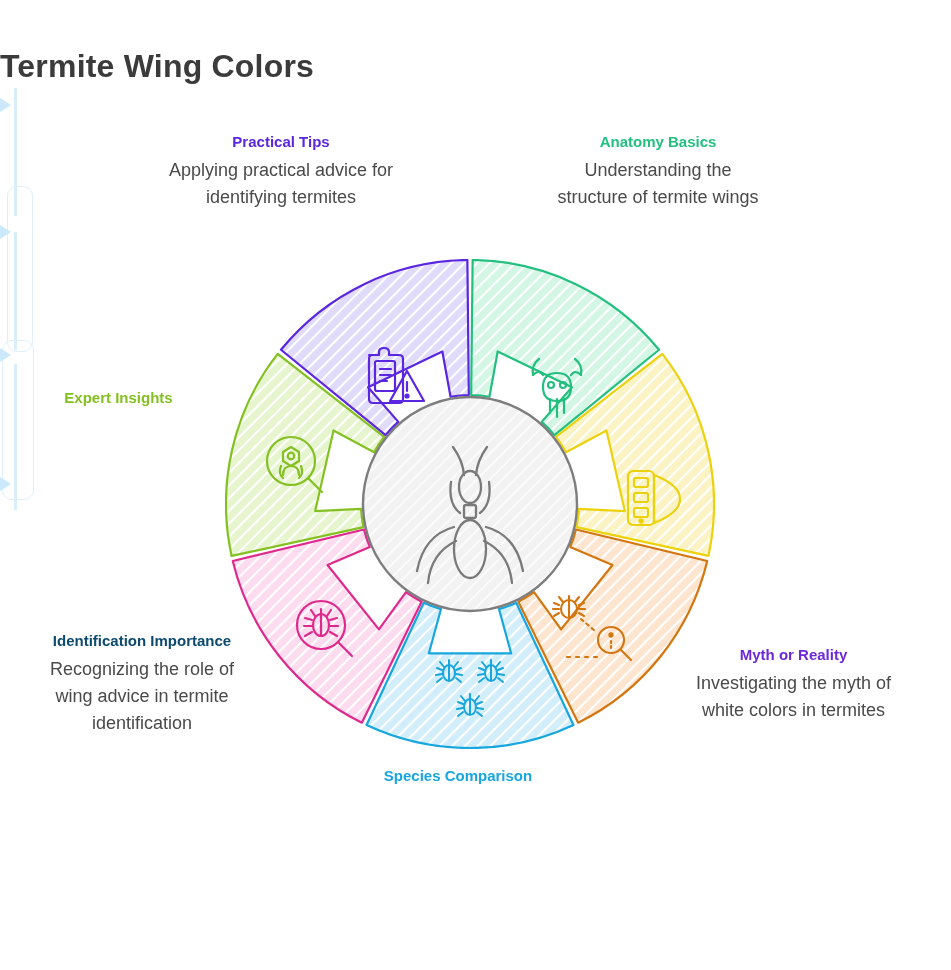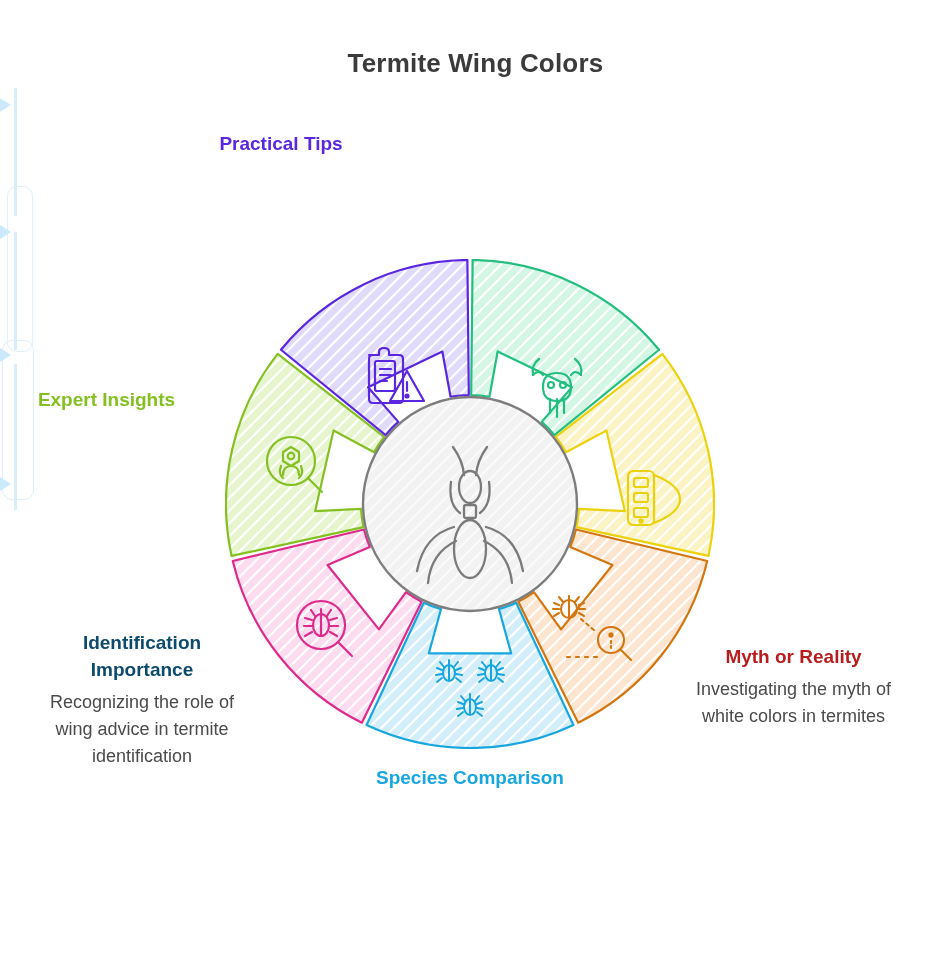--- a/index.html
+++ b/index.html
@@ -14,22 +14,22 @@
     position: relative;
     width: 951px; height: 970px;
     background: #ffffff;
   }
 
   
   #title {
     position: absolute;
     left: 0; top: 48px;
     width: 951px;
-    text-align: center;
-    font-size: 26px;
+    text-align: left;
+    font-size: 32px;
     font-weight: bold;
     color: #3b3b3b;
     letter-spacing: .2px;
   }
 
   
   .edge-rail {
     position: absolute;
     background: #d9eefb;
   }
@@ -51,40 +51,40 @@
   #wheel {
     position: absolute;
     left: 225px; top: 259px;
     width: 490px; height: 490px;
   }
   #wheel svg { display: block; }
 
   
   .label-block { position: absolute; }
   .label-title {
-    font-size: 19px;
+    font-size: 15px;
     font-weight: bold;
     line-height: 1.42;
     margin-bottom: 5px;
   }
   .label-desc {
     font-size: 18px;
     color: #4a4a4a;
     line-height: 1.5;
   }
   .ta-c { text-align: center; }
 
   
   #lbl-practical      { left: 168px; top: 131px; width: 226px; }
   #lbl-anatomy        { left: 547px; top: 131px; width: 222px; }
-  #lbl-expert         { left: 8px;   top: 387px; width: 197px; }
+  #lbl-expert         { left: 20px;   top: 387px; width: 197px; }
   #lbl-color          { left: 723px; top: 387px; width: 220px; }
   #lbl-identification { left: 42px;  top: 630px; width: 200px; }
   #lbl-myth           { left: 690px; top: 644px; width: 207px; }
-  #lbl-species        { left: 372px; top: 765px; width: 196px; }
+  #lbl-species        { left: 360px; top: 765px; width: 196px; }
 </style>
 </head>
 <body>
 
 <div id="page">
 
   <div class="edge-rail" style="left:14px; top:88px; width:3px; height:128px;"></div>
   <div class="edge-rail" style="left:14px; top:232px; width:3px; height:118px;"></div>
   <div class="edge-rail" style="left:14px; top:364px; width:3px; height:146px;"></div>
   <div class="edge-panel" style="left:7px; top:186px; width:26px; height:166px;"></div>
@@ -245,37 +245,40 @@
         <path d="M17 22 l11 0 M17 28 l11 0 M17 34 l7 0"></path>
         <path d="M44 24 l17 30 l-34 0z"></path>
         <path d="M44 35 l0 9"></path>
         <circle cx="44" cy="49" r="1.5" fill="#5a26e0"></circle>
       </g>
     </svg>
   </div>
 
   <div class="label-block ta-c" id="lbl-practical">
     <div class="label-title" style="color: rgb(90, 38, 224);">Practical Tips</div>
+    <div class="label-desc">Applying practical advice for identifying termites</div>
   </div>
 
   <div class="label-block ta-c" id="lbl-anatomy">
+    <div class="label-title" style="color: rgb(35, 191, 127);">Anatomy Basics</div>
+    <div class="label-desc">Understanding the structure of termite wings</div>
   </div>
 
   <div class="label-block ta-c" id="lbl-expert">
     <div class="label-title" style="color: rgb(132, 192, 34);">Expert Insights</div>
   </div>
 
 
   <div class="label-block ta-c" id="lbl-identification">
     <div class="label-title" style="color: #0c4a6e;">Identification Importance</div>
     <div class="label-desc">Recognizing the role of wing advice in termite identification</div>
   </div>
 
   <div class="label-block ta-c" id="lbl-myth">
-    <div class="label-title" style="color: #b91c1c;">Myth or Reality</div>
+    <div class="label-title" style="color: #6d28d9;">Myth or Reality</div>
     <div class="label-desc">Investigating the myth of white colors in termites</div>
   </div>
 
   <div class="label-block ta-c" id="lbl-species">
     <div class="label-title" style="color: rgb(23, 166, 222);">Species Comparison</div>
   </div>
 
 </div>
 
 </body></html>

